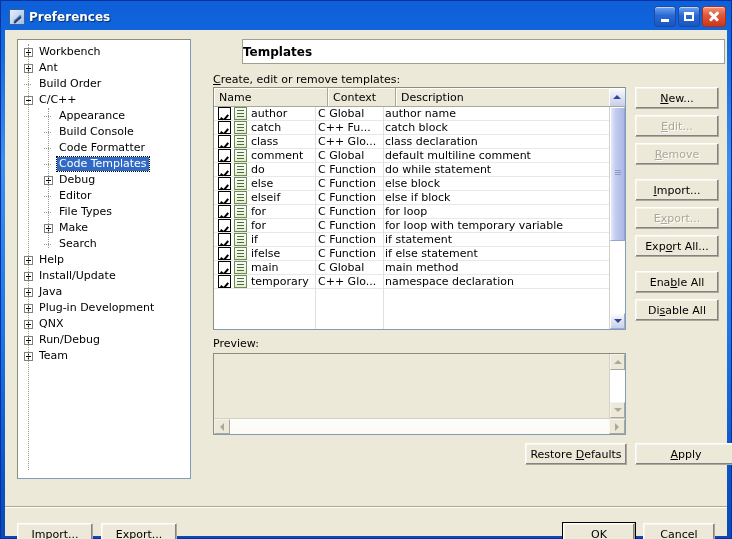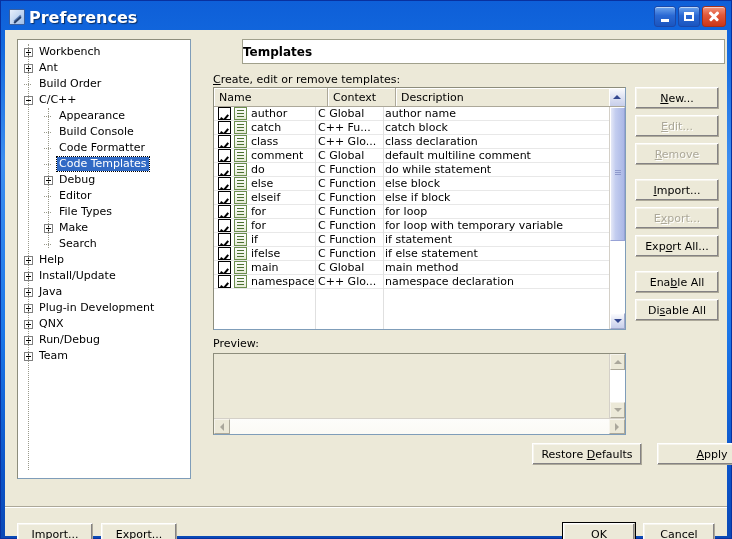--- a/index.html
+++ b/index.html
@@ -30,21 +30,21 @@
     background: linear-gradient(135deg,#e8f0fb,#9dbde8);
     border: 1px solid #3a5f9e; border-radius: 1px;
     position: relative; flex: none;
   }
   #title-icon::after {
     content: ""; position: absolute; left: 3px; top: 9px;
     width: 9px; height: 2px; background: #27406b;
     transform: rotate(-42deg); box-shadow: 1px -1px 0 #5c7fb5;
   }
   #title-text {
-    color: #fff; font-weight: bold; font-size: 16px;
+    color: #fff; font-weight: bold; font-size: 12px;
     text-shadow: 1px 1px 1px rgba(0,0,0,.55);
     white-space: nowrap;
   }
   #title-buttons {
     position: absolute; right: 1px; top: 2px;
     display: flex; gap: 2px;
   }
   .tbtn {
     width: 22px; height: 21px; border-radius: 3px;
     border: 1px solid #1c48a8;
@@ -223,21 +223,21 @@
   #pv-vsb .sb-arrow { background:#ece9d8; border-color:#f6f4ec; border-right-color:#aca899; border-bottom-color:#aca899;}
   #pv-hsb { height: 16px; display:flex; background:#f3f1e6; border-top:1px solid #d4d0c8;}
   #pv-hsb .sb-arrow { width:16px; height:15px; background:#ece9d8; border-color:#f6f4ec; border-right-color:#aca899; border-bottom-color:#aca899;}
   #pv-hsb .hfill { flex:1; background: linear-gradient(to bottom,#fdfdfb,#fbfaf5); }
 
   
   #page-bottom-btns {
     position: absolute; left: 318px; top: 404px;
     display: flex; gap: 8px;
   }
-  #page-bottom-btns .btn { width: 110px; margin-left: 7px; }
+  #page-bottom-btns .btn { width: 102px; }
 
   
   #footer-sep {
     position:absolute; left:0; right:0; top:476px; height:2px;
     border-top:1px solid #aca899; border-bottom:1px solid #fff;
   }
   #footer-left { position:absolute; left:12px; top:493px; display:flex; gap:8px;}
   #footer-right { position:absolute; right:12px; top:493px; display:flex; gap:8px;}
   #footer-left .btn, #footer-right .btn { width: 76px; height: 22px; }
   #footer-right .btn { width: 72px; }
@@ -489,21 +489,21 @@
                   <span class="ticon"></span>
                   <span>main</span>
                 </div>
                 <div class="c-ctx">C Global</div>
                 <div class="c-desc">main method</div>
               </div>
               <div class="row">
                 <div class="c-name">
                   <span class="cb"></span>
                   <span class="ticon"></span>
-                  <span>namespace</span>
+                  <span>temporary</span>
                 </div>
                 <div class="c-ctx">C++ Glo...</div>
                 <div class="c-desc">namespace declaration</div>
               </div>
             </div>
           <div class="vsb">
             <div class="sb-track">
               <div class="sb-thumb" style="top:0;height:65%">
                 <span class="grip">
                     <i></i>

